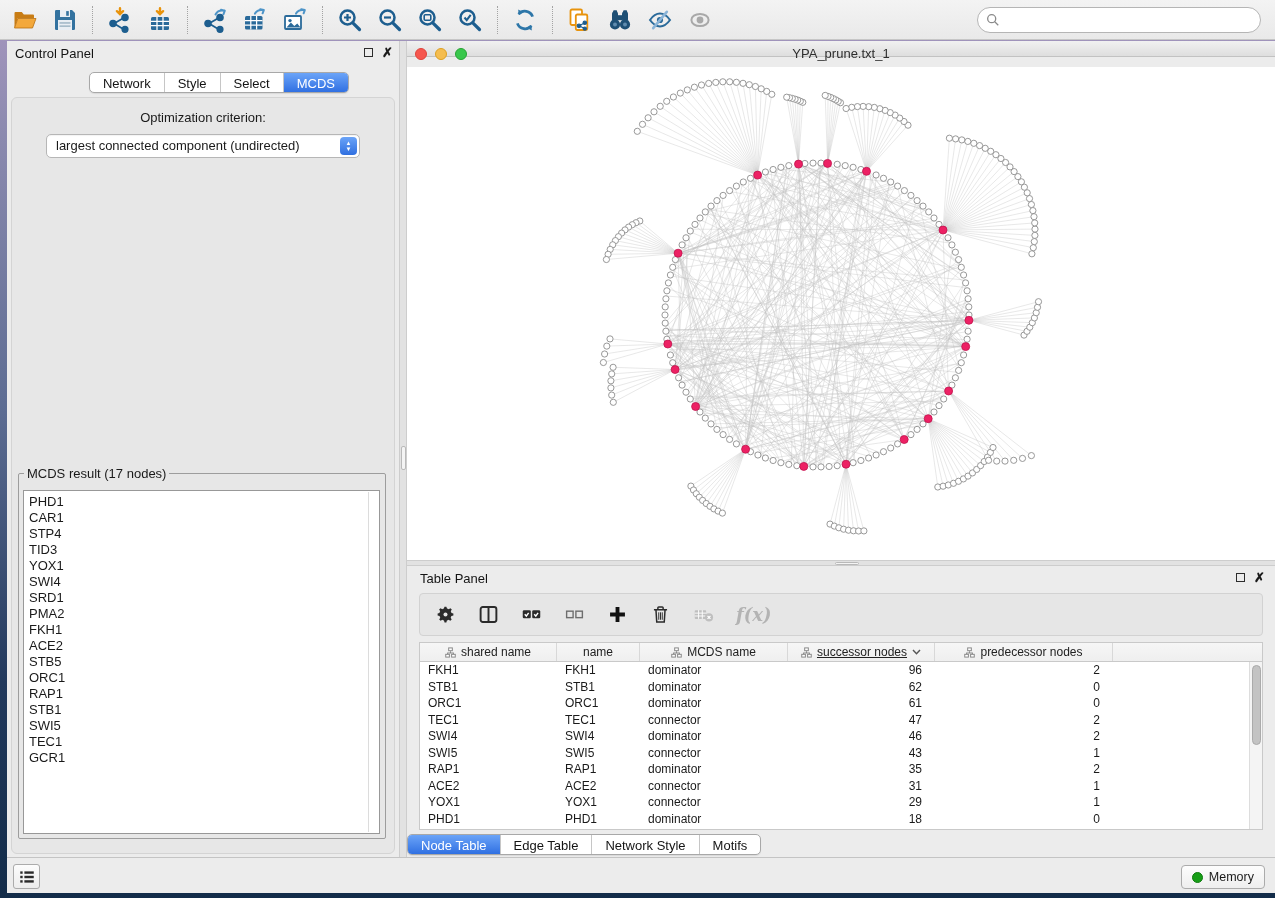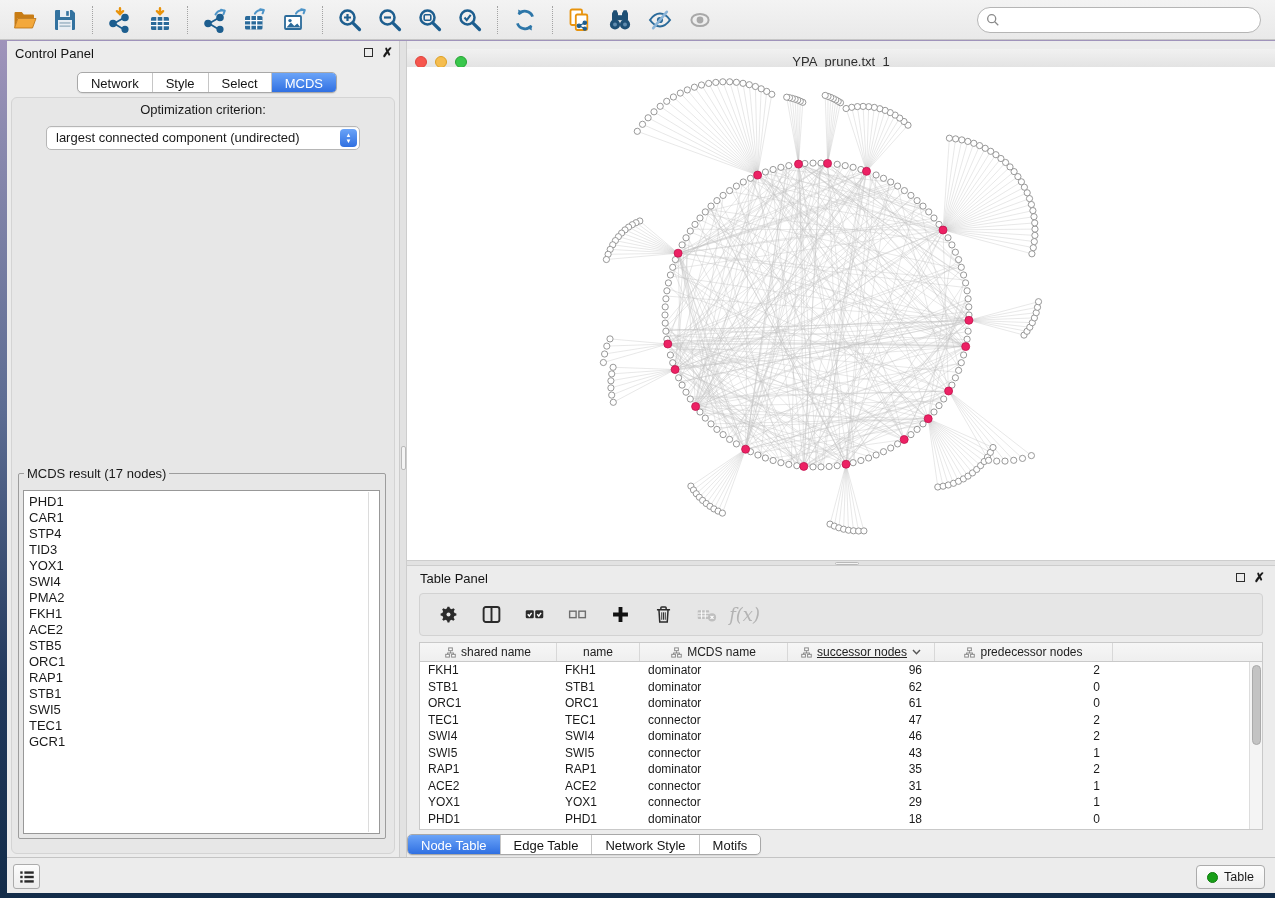--- a/index.html
+++ b/index.html
@@ -25,30 +25,30 @@
 
   
   .main { position:absolute; left:7px; top:41px; width:1268px; height:816px; background:#ececec; }
 
   
   .ctrl { position:absolute; left:0; top:0; width:392px; height:816px; background:#ececec; }
   .panel-head { position:relative; height:26px; line-height:26px; padding-left:8px; color:#141414; }
   .panel-head .winbtns { position:absolute; right:6px; top:6px; display:flex; gap:9px; align-items:center; }
   .float-box { width:9px; height:9px; border:1.6px solid #2c2c2c; display:inline-block; }
   .close-x { font-weight:bold; font-size:13px; line-height:11px; color:#1b1b1b; }
-  .cp-tabs { position:absolute; left:4px; top:31px; width:100%; display:flex; justify-content:center; }
+  .cp-tabs { position:absolute; left:16px; top:31px; width:100%; display:flex; justify-content:center; }
   .seg { display:flex; border:1px solid #a8a8a8; border-radius:5px; overflow:hidden;
     background:#fff; height:21px; box-shadow:0 1px 1px rgba(0,0,0,.08); }
   .seg .tab { padding:0 13px; line-height:21px; font-size:13px; color:#141414;
     border-left:1px solid #c6c6c6; cursor:default; white-space:nowrap; }
   .seg .tab:first-child { border-left:none; }
   .seg .tab.active { background:linear-gradient(#6ba4f8,#3070e2); color:#fff; }
   .cp-content { position:absolute; left:4px; top:56px; width:384px; height:757px;
     background:#e7e7e7; border:1px solid #d4d4d4; border-radius:6px; }
-  .opt-label { text-align:center; margin-top:4px; }
+  .opt-label { text-align:center; margin-top:12px; }
   .combo { position:relative; margin:9px 34px 0 34px; height:24px; background:#fff;
     border:1px solid #b6b6b6; border-radius:5px; line-height:22px; padding-left:9px;
     font-size:13px; box-shadow:inset 0 1px 1px rgba(0,0,0,.05); }
   .combo .stepper { position:absolute; right:2px; top:2px; width:17px; height:18px;
     background:linear-gradient(#6ba4f8,#2f6fe0); border-radius:4px; color:#fff;
     display:flex; flex-direction:column; align-items:center; justify-content:center; }
   .combo .stepper span { font-size:6px; line-height:6px; }
   .btn-row { display:flex; justify-content:center; gap:13px; margin-top:12px; }
   .btn { height:24px; padding:0 13px; background:linear-gradient(#ffffff,#f0f0f0);
     border:1px solid #a9a9a9; border-radius:5px; font-size:13px; font-family:"Liberation Sans",sans-serif; }
@@ -65,37 +65,37 @@
     border-left:1px solid #cdcdcd; border-right:1px solid #cdcdcd; }
   .vhandle { position:absolute; left:0.5px; top:405px; width:5px; height:24px; background:#f4f4f4;
     border:1px solid #b9b9b9; border-radius:2px; }
   .hsplit { position:absolute; left:0; top:519px; width:868px; height:6px; background:#e2e2e2;
     border-top:1px solid #cdcdcd; border-bottom:1px solid #cdcdcd; }
   .hhandle { position:absolute; left:428px; top:0.5px; width:24px; height:3px; background:#f4f4f4;
     border:1px solid #b9b9b9; border-radius:2px; }
 
   
   .rightcol { position:absolute; left:400px; top:0; width:868px; height:816px; }
-  .net-titlebar { position:absolute; left:0; top:8px; width:868px; height:26px;
+  .net-titlebar { position:absolute; left:0; top:0; width:868px; height:16px;
     background:linear-gradient(#f1f1f1,#dedede); border-bottom:1px solid #c2c2c2; }
   .lights { position:absolute; left:8px; top:7px; display:flex; gap:8px; }
   .light { width:12px; height:12px; border-radius:50%; }
   .light.red { background:#f6564e; border:1px solid #df433b; }
   .light.yellow { background:#f5bd4f; border:1px solid #dda022; }
   .light.green { background:#39c74c; border:1px solid #27a334; }
   .net-title { text-align:center; line-height:25px; color:#2e2e2e; }
   .net-canvas { position:absolute; left:0; top:26px; width:868px; height:493px; background:#fff; }
   .net-canvas svg { display:block; }
 
   
   .tpanel { position:absolute; left:0; top:525px; width:868px; height:291px; background:#ececec; }
   .tp-toolbar { position:absolute; left:12px; right:12px; top:27px; height:43px;
     background:#e6e6e6; border:1px solid #d2d2d2; border-radius:4px;
     display:flex; align-items:center; padding-left:15px; gap:19px; }
-  .tp-icon { width:24px; height:24px; display:flex; align-items:center; justify-content:flex-end; }
+  .tp-icon { width:24px; height:24px; display:flex; align-items:center; justify-content:flex-start;font-weight:bold; }
   .tp-icon svg { width:21px; height:21px; }
   .tp-icon .fx { font-family:"DejaVu Serif",serif; font-style:italic; font-size:18px; color:#b3b3b3; }
   .tp-table { position:absolute; left:12px; right:12px; top:76px; height:188px; background:#fff;
     border:1px solid #c9c9c9; overflow:hidden; }
   .thead { display:flex; height:19px; background:linear-gradient(#f6f6f6,#efefef);
     border-bottom:1px solid #c9c9c9; }
   .th { display:flex; align-items:center; justify-content:center; gap:5px;
     border-right:1px solid #d8d8d8; font-size:12px; color:#222; overflow:hidden; white-space:nowrap; }
   .tr { display:flex; height:16.5px; font-size:12px; }
   .td { padding:1px 6px 0 8px; overflow:hidden; white-space:nowrap; }
@@ -338,20 +338,21 @@
         <fieldset class="mcds-fieldset">
           <legend>MCDS result (17 nodes)</legend>
           <div class="mcds-list" id="mcds-list">
             <div class="mcds-scrolltrack"></div>
           <div>PHD1</div>
               <div>CAR1</div>
               <div>STP4</div>
               <div>TID3</div>
               <div>YOX1</div>
               <div>SWI4</div>
+              <div>SRD1</div>
               <div>PMA2</div>
               <div>FKH1</div>
               <div>ACE2</div>
               <div>STB5</div>
               <div>ORC1</div>
               <div>RAP1</div>
               <div>STB1</div>
               <div>SWI5</div>
               <div>TEC1</div>
               <div>GCR1</div>
@@ -1297,16 +1298,16 @@
             <rect x="8.5" y="4.5" width="12.5" height="3.2"></rect>
             <rect x="3" y="10.4" width="3.2" height="3.2"></rect>
             <rect x="8.5" y="10.4" width="12.5" height="3.2"></rect>
             <rect x="3" y="16.3" width="3.2" height="3.2"></rect>
             <rect x="8.5" y="16.3" width="12.5" height="3.2"></rect>
           </g>
         </svg>
     </div>
     <div class="memory-btn">
       <span class="memory-dot"></span>
-      <span>Table</span>
+      <span>Memory</span>
     </div>
   </div>
 </div>
 
 </body></html>

